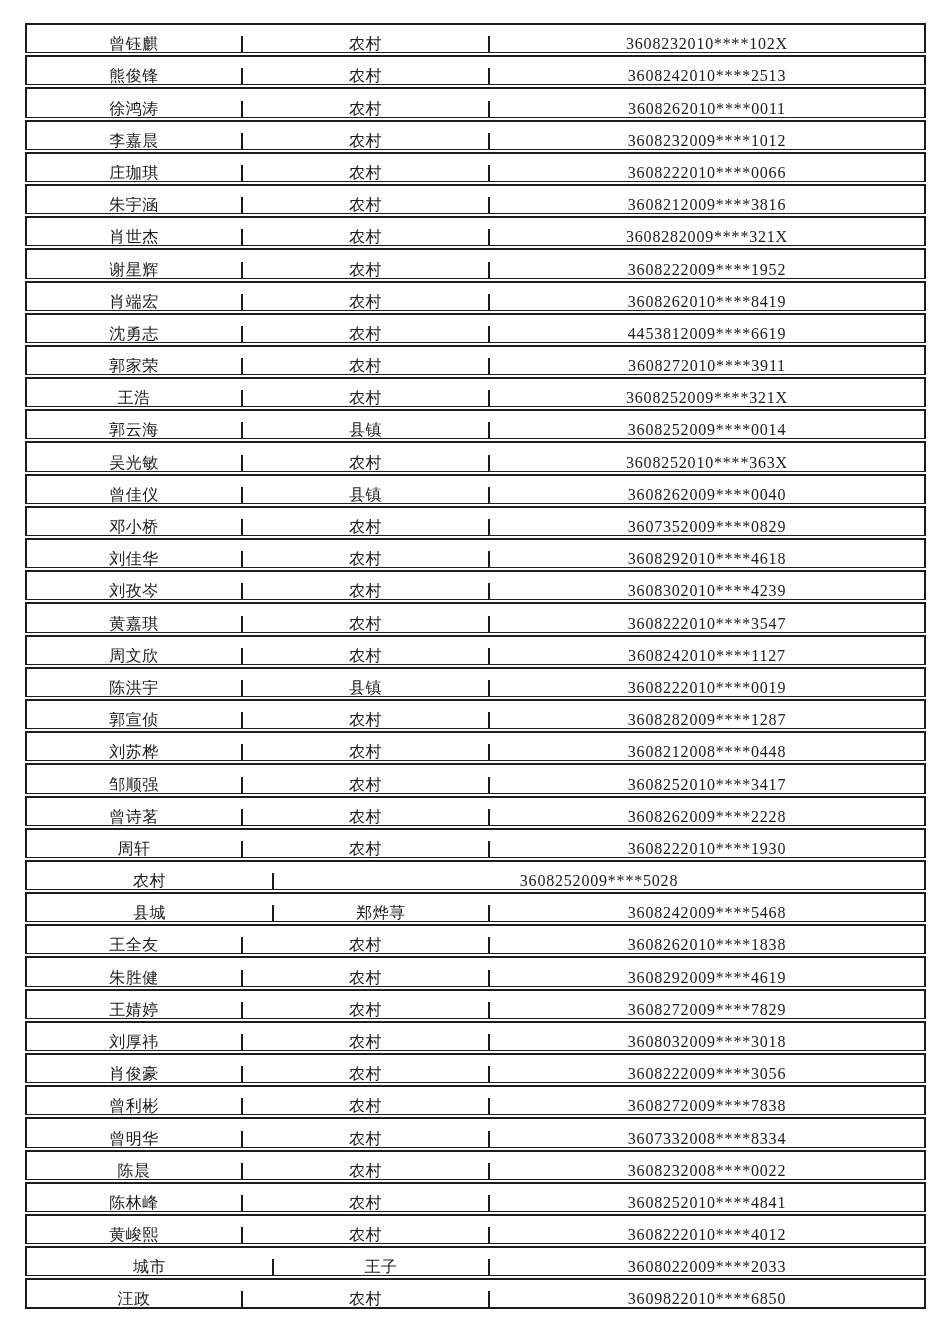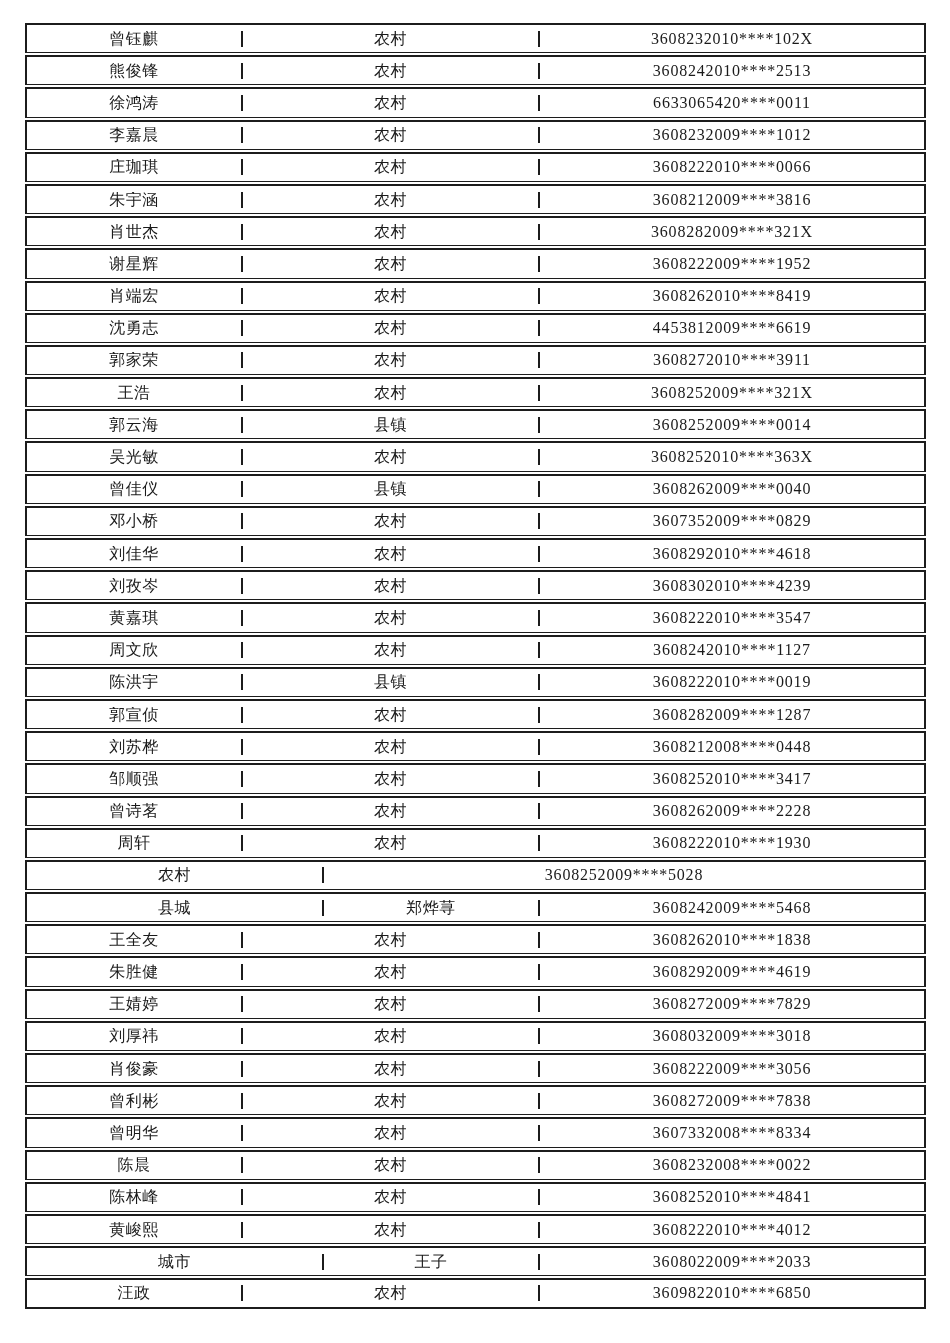--- a/index.html
+++ b/index.html
@@ -19,21 +19,21 @@
     overflow: hidden;
   }
   .roster-table {
     position: absolute;
     left: 25px;
     top: 23px;
     width: 901px;
   }
   .table-row {
     display: flex;
-    align-items: center;
+    align-items: flex-end;
     height: 30.2px;
     border: 2px solid #1c1c1c;
     border-bottom-width: 1px;
     margin-bottom: 2px;
     background: #ffffff;
   }
   .table-row:last-child {
     border-bottom-width: 2px;
   }
   .cell {
@@ -44,21 +44,21 @@
     line-height: 1;
     letter-spacing: 0.5px;
     white-space: nowrap;
     overflow: hidden;
   }
   .cell-name {
     width: 216px;
     border-right: 2px solid #1c1c1c;
   }
   .cell-residence {
-    width: 297px;
+    width: 247px;
     border-right: 2px solid #1c1c1c;
   }
   .cell-id {
     flex: 1;
     letter-spacing: 0.8px;
   }
 </style>
 </head>
 <body>
 
@@ -71,21 +71,21 @@
         <div class="cell cell-id">3608232010****102X</div>
       </div>
       <div class="table-row">
         <div class="cell cell-name">熊俊锋</div>
         <div class="cell cell-residence">农村</div>
         <div class="cell cell-id">3608242010****2513</div>
       </div>
       <div class="table-row">
         <div class="cell cell-name">徐鸿涛</div>
         <div class="cell cell-residence">农村</div>
-        <div class="cell cell-id">6633065420****0011</div>
+        <div class="cell cell-id">3608262010****0011</div>
       </div>
       <div class="table-row">
         <div class="cell cell-name">李嘉晨</div>
         <div class="cell cell-residence">农村</div>
         <div class="cell cell-id">3608232009****1012</div>
       </div>
       <div class="table-row">
         <div class="cell cell-name">庄珈琪</div>
         <div class="cell cell-residence">农村</div>
         <div class="cell cell-id">3608222010****0066</div>

